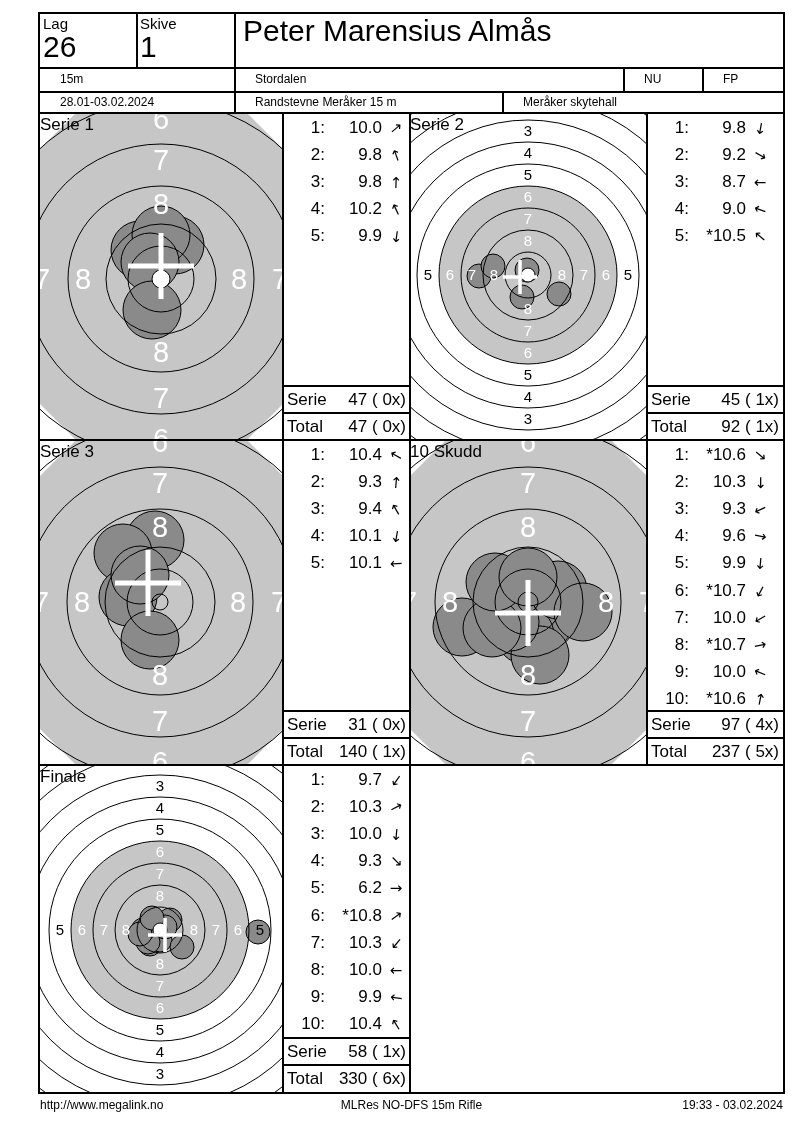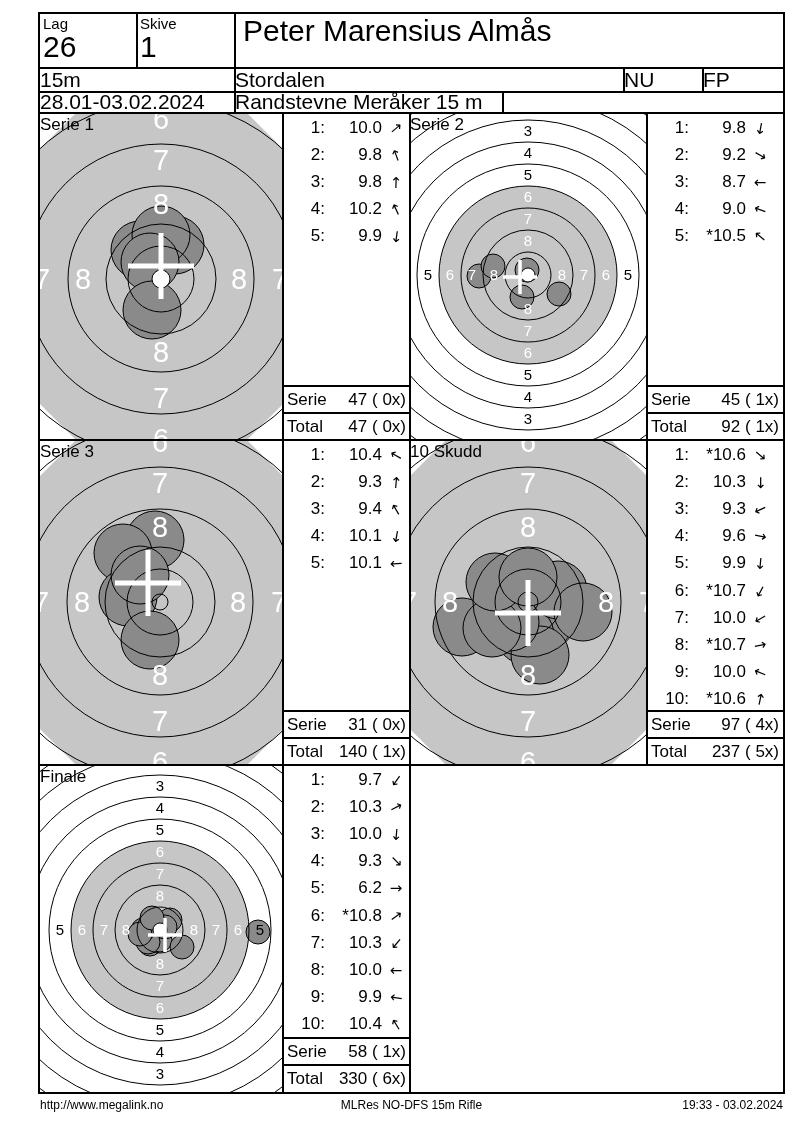--- a/index.html
+++ b/index.html
@@ -5,21 +5,21 @@
   html,body{margin:0;padding:0}
   body{width:800px;height:1130px;background:#fff;position:relative;
        font-family:"Liberation Sans",sans-serif;color:#000;overflow:hidden}
   #sheet{position:absolute;left:38px;top:12px;width:743px;height:1078px;border:2px solid #000}
   .cell{position:absolute;box-sizing:border-box}
   #c-lag{left:0;top:0;width:97px;height:54px}
   #c-skive{left:97px;top:0;width:98px;height:66px}
   #c-name{left:195px;top:0;width:548px;height:54px;font-size:30px;padding:0 0 0 8px}
   .small-label{position:absolute;top:1px;left:3px;font-size:15px}
   .big-val{position:absolute;top:16px;left:3px;font-size:30px}
-  .r2{font-size:21px;line-height:23px;padding-left:0}
+  .r2{font-size:12px;line-height:23px;padding-left:20px}
   #c-dist{left:0;top:54px;width:195px;height:24px}
   #c-club{left:195px;top:54px;width:313px;height:24px}
   #c-nu{left:584px;top:54px;width:79px;height:40px}
   #c-fp{left:663px;top:54px;width:80px;height:24px}
   #c-date{left:0;top:78px;width:195px;height:21px;line-height:20px}
   #c-event{left:195px;top:78px;width:268px;height:21px;line-height:20px}
   #c-venue{left:463px;top:78px;width:280px;height:21px;line-height:20px}
   .tpanel{position:absolute;overflow:hidden}
   .tpanel svg{position:absolute;left:0;top:0}
   .ptitle{position:absolute;left:0;top:2px;font-size:17px;z-index:5}
@@ -61,20 +61,21 @@
     <span class="small-label">Skive</span>
     <span class="big-val">1</span>
   </div>
   <div class="cell" id="c-name">Peter Marensius Almås</div>
   <div class="cell r2" id="c-dist">15m</div>
   <div class="cell r2" id="c-club">Stordalen</div>
   <div class="cell r2" id="c-nu">NU</div>
   <div class="cell r2" id="c-fp">FP</div>
   <div class="cell r2" id="c-date">28.01-03.02.2024</div>
   <div class="cell r2" id="c-event">Randstevne Meråker 15 m</div>
+  <div class="cell r2" id="c-venue">Meråker skytehall</div>
 
   <div class="tpanel" id="t-serie1">
     <span class="ptitle">Serie 1</span>
   <svg width="243" height="327" viewBox="0 0 243 327">
         <polygon points="36,0 207,0 243,36 243,291 207,327 36,327 0,291 0,36" fill="#c6c6c6"></polygon>
         <circle cx="135" cy="132" r="29" fill="#8a8a8a" stroke="#000" stroke-width="1"></circle>
         <circle cx="100" cy="137" r="29" fill="#8a8a8a" stroke="#000" stroke-width="1"></circle>
         <circle cx="121" cy="122" r="29" fill="#8a8a8a" stroke="#000" stroke-width="1"></circle>
         <circle cx="110" cy="149" r="29" fill="#8a8a8a" stroke="#000" stroke-width="1"></circle>
         <circle cx="112" cy="197" r="29" fill="#8a8a8a" stroke="#000" stroke-width="1"></circle>

